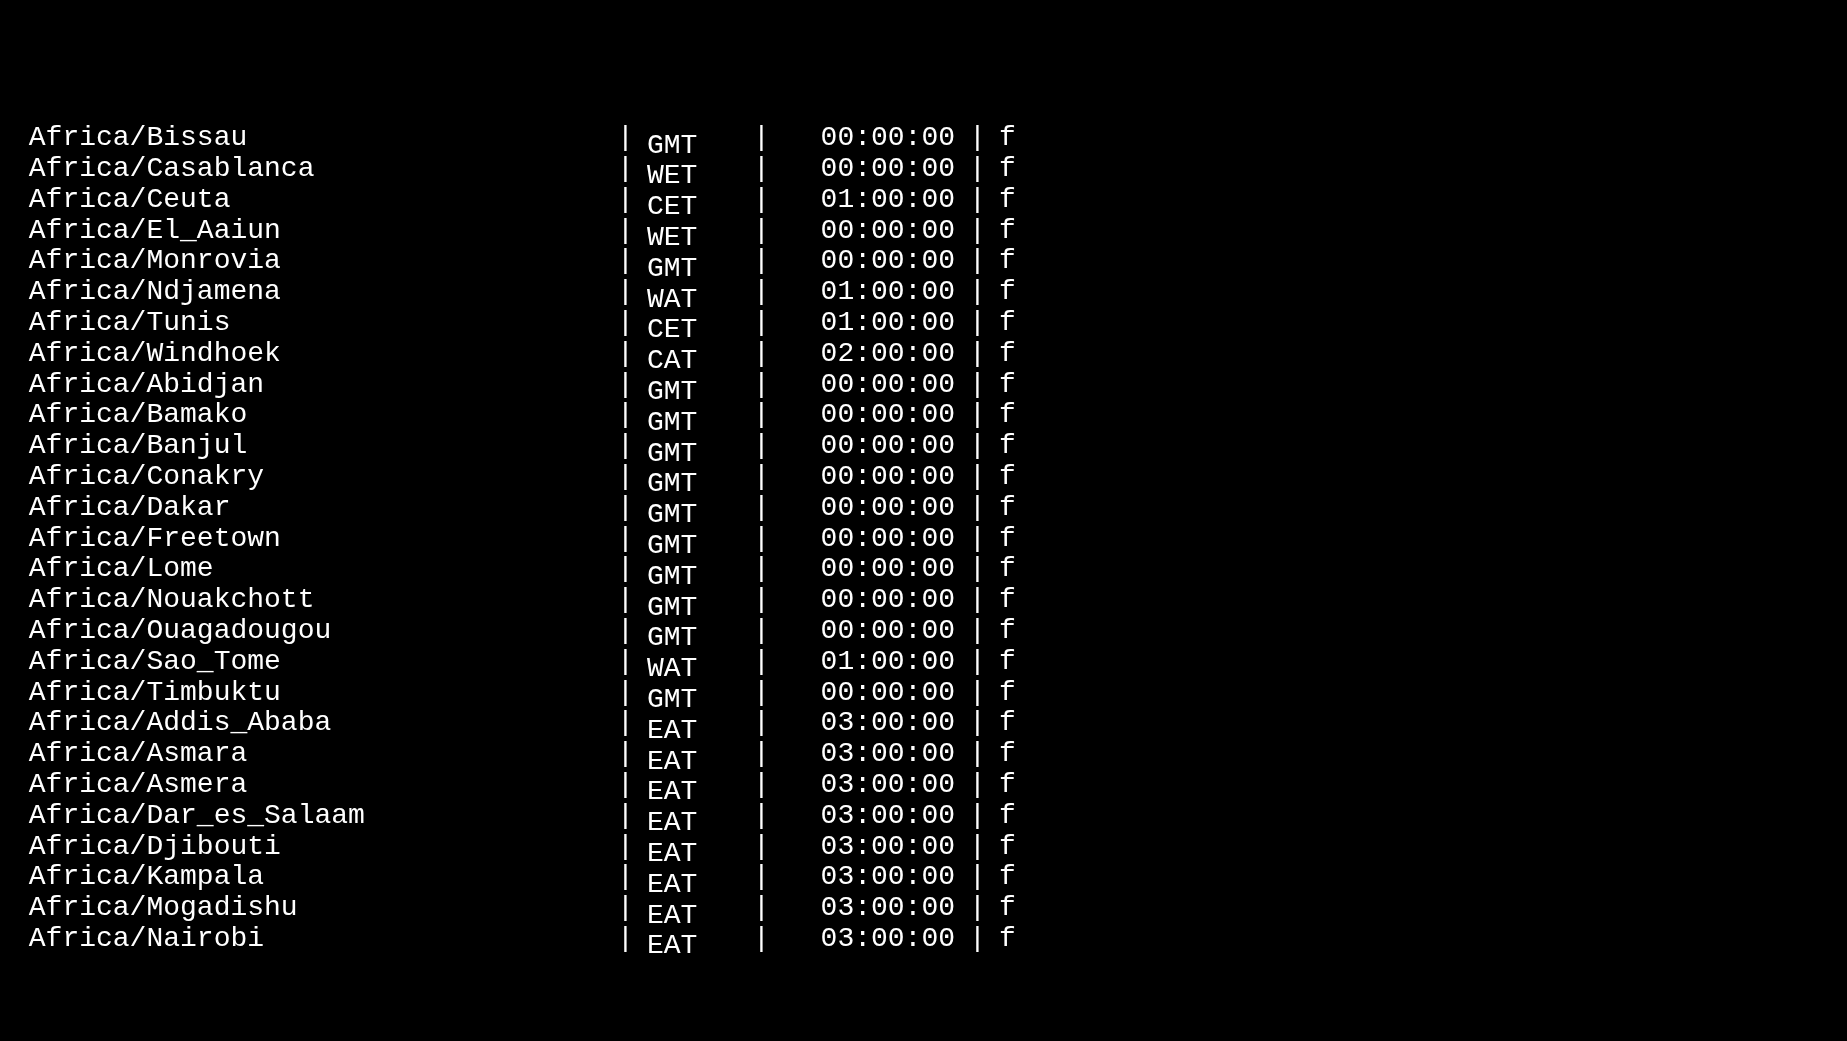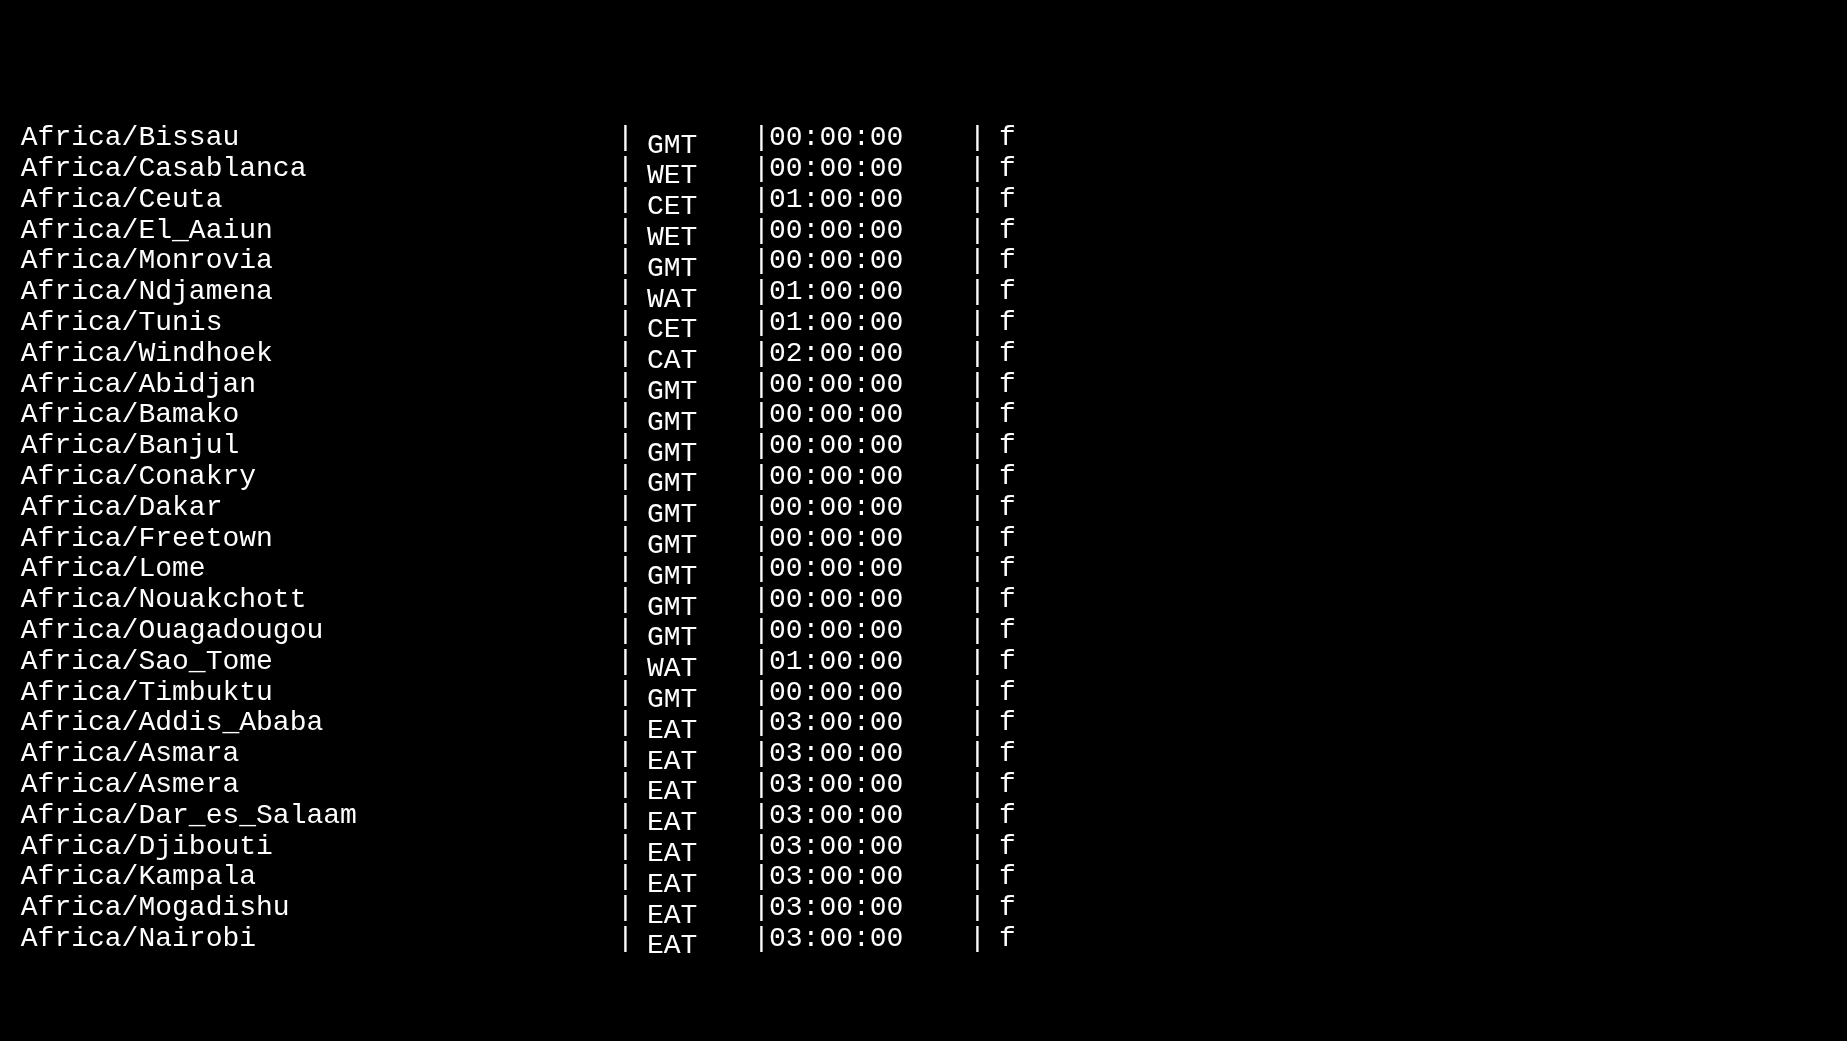--- a/index.html
+++ b/index.html
@@ -19,35 +19,35 @@
     .terminal {
       padding: 0;
     }
     .row {
       display: flex;
       height: 30.8px;
       align-items: center;
     }
     .col-name {
       width: 617px;
-      padding-left: 4px;
+      padding-left: 12px;
       overflow: hidden;
     }
     .sep {
       width: 16px;
       text-align: center;
     }
     .col-abbrev {
       width: 120px;
       padding-left: 14px;
       margin-top: 15px;
     }
     .col-offset {
       width: 200px;
-      text-align: left;
+      text-align: right;
       padding-right: 14px;
     }
     .col-dst {
       width: 60px;
       padding-left: 14px;
     }
   </style>
 </head>
 <body>
 

